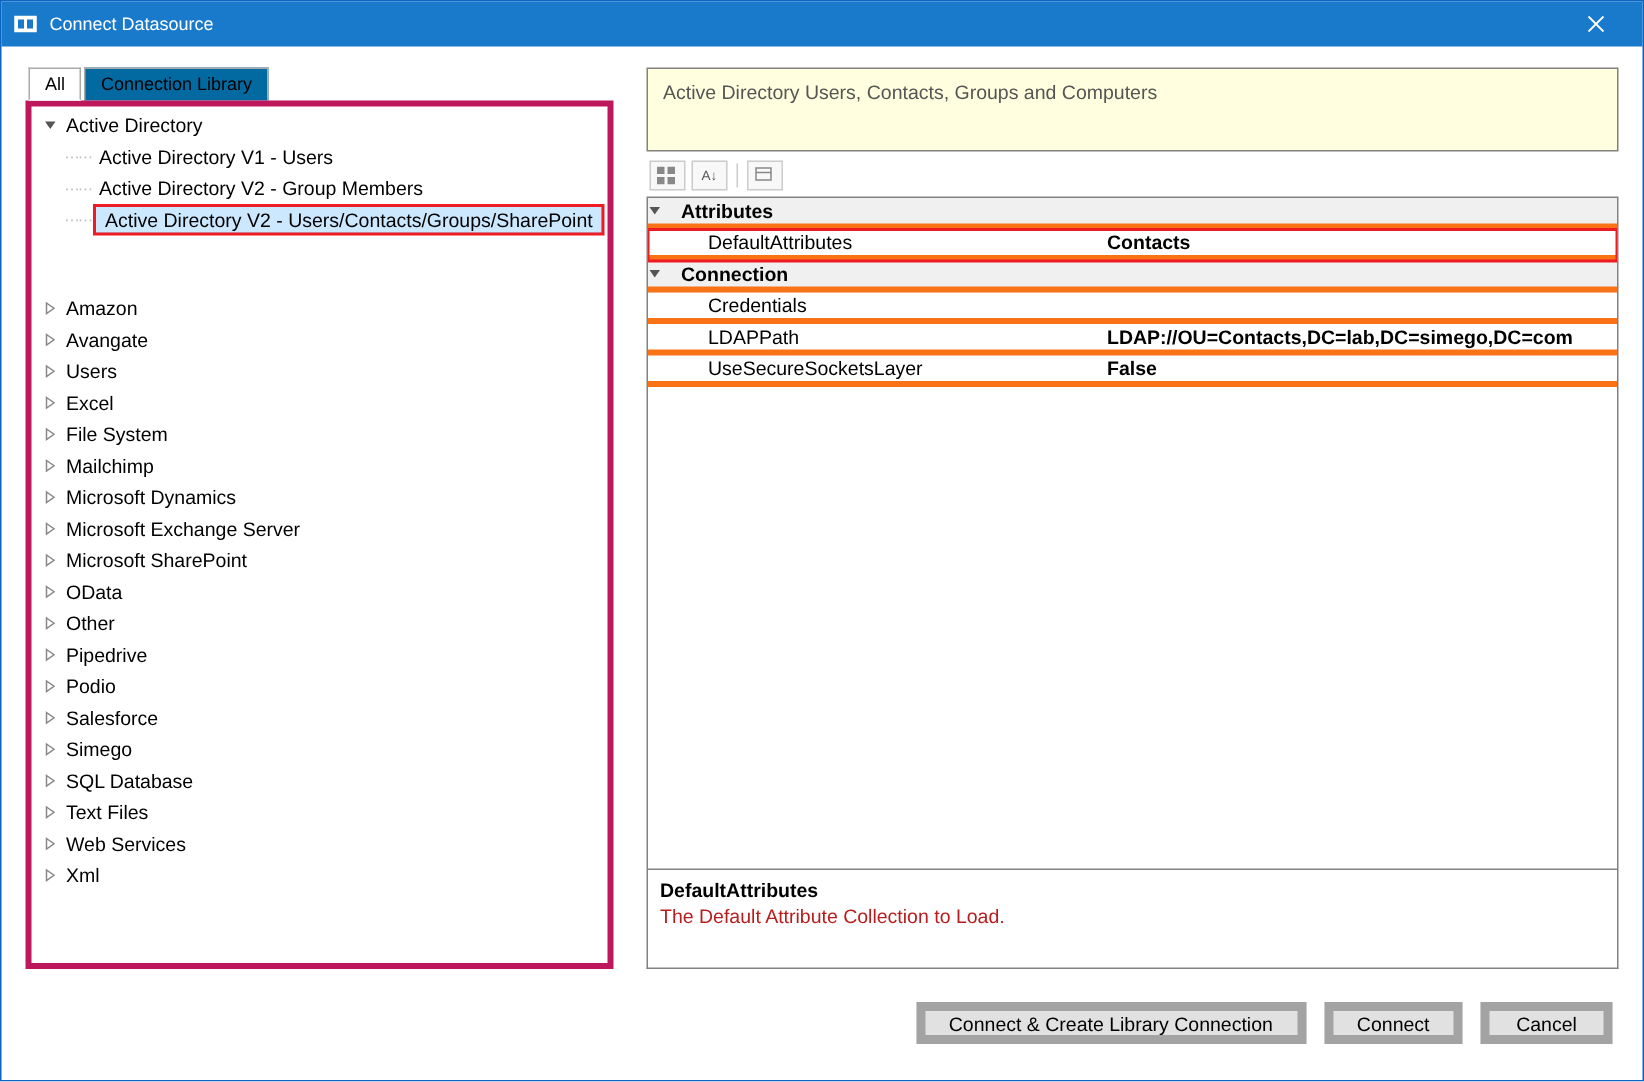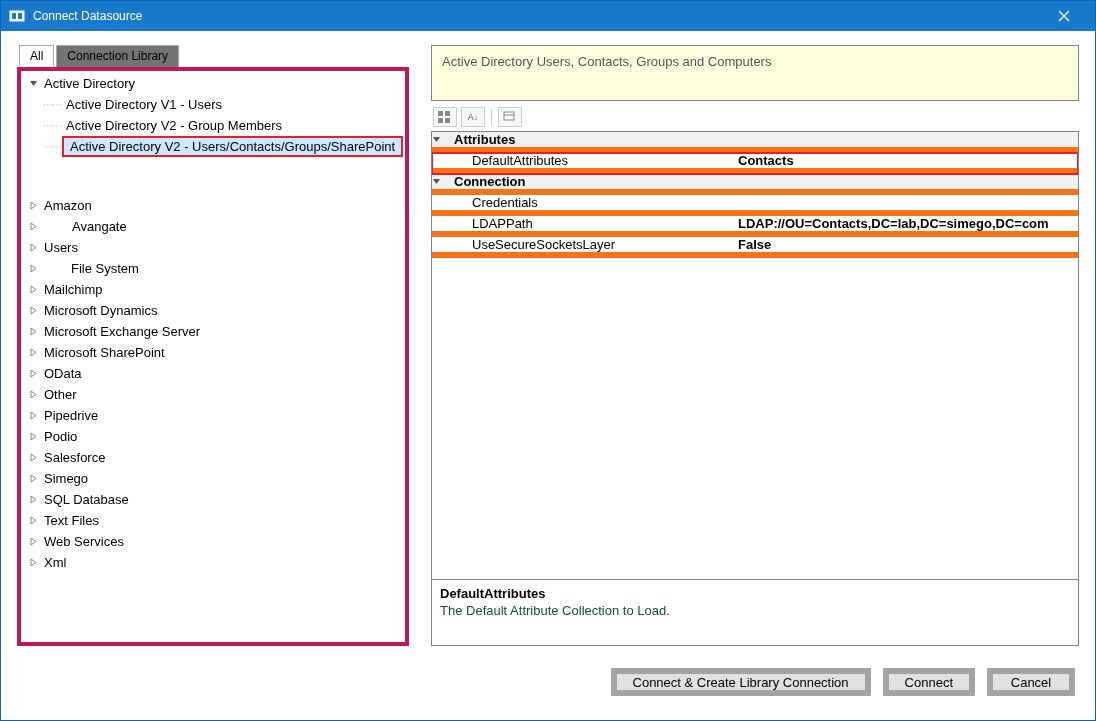--- a/index.html
+++ b/index.html
@@ -6,45 +6,45 @@
 body { font-family: "Segoe UI", Tahoma, sans-serif; font-size: 12px; background: #fff; color: #000; }
 .window { width: 1096px; height: 721px; border: 1px solid #0b64c0; background: #fff; display: flex; flex-direction: column; }
 .titlebar { height: 30px; background: #1979ca; color: #fff; display: flex; align-items: center; padding: 0 8px; }
 .titlebar .app-icon { width: 16px; height: 16px; margin-right: 8px; display: flex; align-items: center; justify-content: center; }
 .titlebar .title { flex: 1; font-size: 12px; }
 .titlebar .close { width: 46px; height: 30px; display: flex; align-items: center; justify-content: center; cursor: pointer; }
 .content { flex: 1; padding: 14px 16px 12px 16px; display: flex; flex-direction: column; }
 .upper { flex: 1; display: flex; gap: 22px; min-height: 0; }
 .left-panel { width: 392px; display: flex; flex-direction: column; }
 .tabs { display: flex; height: 22px; margin-left: 2px; }
-.tab { padding: 3px 10px 4px 10px; border: 1px solid #aaa; border-bottom: none; background: #737373; margin-right: 2px; font-size: 12px; cursor: pointer; }
+.tab { padding: 3px 10px 4px 10px; border: 1px solid #aaa; border-bottom: none; background: #0369a1; margin-right: 2px; font-size: 12px; cursor: pointer; }
 .tab.active { background: #fff; border-bottom: 1px solid #fff; position: relative; z-index: 2; }
 .tree-container { flex: 1; border: 4px solid #be185d; overflow: auto; padding: 2px 0; }
 .tree-node { white-space: nowrap; height: 21px; display: flex; align-items: center; font-size: 13px; }
 .tree-node .toggle { width: 12px; height: 12px; display: inline-flex; align-items: center; justify-content: center; color: #555; margin: 0 2px; cursor: pointer; }
 .tree-node .label { padding: 1px 3px; cursor: pointer; }
 .tree-node .dots { color: #bbb; letter-spacing: -1px; font-size: 10px; margin-right: 2px; }
 .tree-children { margin-left: 0; }
 .tree-node.selected .label { background: #cce8ff; border: 1px solid #99d1ff; padding: 0 2px; }
 .tree-node.highlight-red .label { outline: 2px solid #ed1c24; outline-offset: -1px; padding: 1px 6px; }
 .right-panel { flex: 1; display: flex; flex-direction: column; }
 .info-banner { background: #ffffdf; border: 1px solid #828282; padding: 8px 10px; height: 56px; color: #555; font-size: 13px; }
 .toolbar-row { height: 24px; margin-top: 4px; display: flex; align-items: center; gap: 4px; padding-left: 2px; }
 .tool-btn { border: 1px solid #ccc; width: 24px; height: 20px; display: flex; align-items: center; justify-content: center; background: #f8f8f8; cursor: pointer; font-size: 10px; color: #555; }
 .prop-grid { flex: 1; border: 1px solid #828282; overflow: auto; background: #fff; margin-top: 2px; }
-.prop-row { display: flex; height: 21px; align-items: center; border-bottom: 6px solid #f97316; font-size: 13px; }
+.prop-row { display: flex; height: 21px; align-items: center; border-bottom: 4px solid #f97316; font-size: 13px; }
 .prop-row.category { background: #f0f0f0; font-weight: bold; }
 .prop-row .expand { width: 18px; text-align: center; color: #555; cursor: pointer; }
 .prop-row .name { width: 282px; padding-left: 4px; }
 .prop-row .value { flex: 1; padding-left: 6px; font-weight: bold; }
 .prop-row .name-indent { padding-left: 22px; width: 282px; }
 .prop-row.highlight-red { outline: 2px solid #ed1c24; outline-offset: -1px; }
 .desc-box { border: 1px solid #828282; border-top: none; height: 66px; padding: 6px 8px; background: #fff; }
 .desc-box .desc-title { font-weight: bold; font-size: 13px; }
-.desc-box .desc-text { font-size: 13px; color: #14532d; margin-top: 2px; }
+.desc-box .desc-text { font-size: 13px; color: #b91c1c; margin-top: 2px; }
 .footer { height: 52px; display: flex; justify-content: flex-end; align-items: center; gap: 12px; padding-right: 4px; margin-top: 10px; }
 .btn { border: 6px solid #a3a3a3; background: #e1e1e1; padding: 0 16px; height: 28px; min-width: 88px; font-size: 13px; cursor: pointer; }
 svg { display: block; }
 </style>
 </head>
 <body>
 
 <div class="window">
   <div class="titlebar">
     <span class="app-icon">
@@ -96,37 +96,45 @@
           </div>
           <div id="tree-rest">
               <div class="tree-node" style="padding-left: 4px; margin-top: 38px;">
                 <span class="toggle">
                   <svg width="9" height="9" viewBox="0 0 9 9">
                     <path d="M2 1 L7 4.5 L2 8 Z" fill="none" stroke="#888" stroke-width="1"></path>
                   </svg>
                 </span>
                 <span class="label">Amazon</span>
               </div>
-              <div class="tree-node" style="padding-left: 4px; gap: 28px;">
+              <div class="tree-node" style="padding-left: 4px;">
                 <span class="toggle">
                   <svg width="9" height="9" viewBox="0 0 9 9">
                     <path d="M2 1 L7 4.5 L2 8 Z" fill="none" stroke="#888" stroke-width="1"></path>
                   </svg>
                 </span>
                 <span class="label">Avangate</span>
               </div>
               <div class="tree-node" style="padding-left: 4px;">
                 <span class="toggle">
                   <svg width="9" height="9" viewBox="0 0 9 9">
                     <path d="M2 1 L7 4.5 L2 8 Z" fill="none" stroke="#888" stroke-width="1"></path>
                   </svg>
                 </span>
                 <span class="label">Users</span>
               </div>
-              <div class="tree-node" style="padding-left: 4px; gap: 27px;">
+              <div class="tree-node" style="padding-left: 4px;">
+                <span class="toggle">
+                  <svg width="9" height="9" viewBox="0 0 9 9">
+                    <path d="M2 1 L7 4.5 L2 8 Z" fill="none" stroke="#888" stroke-width="1"></path>
+                  </svg>
+                </span>
+                <span class="label">Excel</span>
+              </div>
+              <div class="tree-node" style="padding-left: 4px;">
                 <span class="toggle">
                   <svg width="9" height="9" viewBox="0 0 9 9">
                     <path d="M2 1 L7 4.5 L2 8 Z" fill="none" stroke="#888" stroke-width="1"></path>
                   </svg>
                 </span>
                 <span class="label">File System</span>
               </div>
               <div class="tree-node" style="padding-left: 4px;">
                 <span class="toggle">
                   <svg width="9" height="9" viewBox="0 0 9 9">

